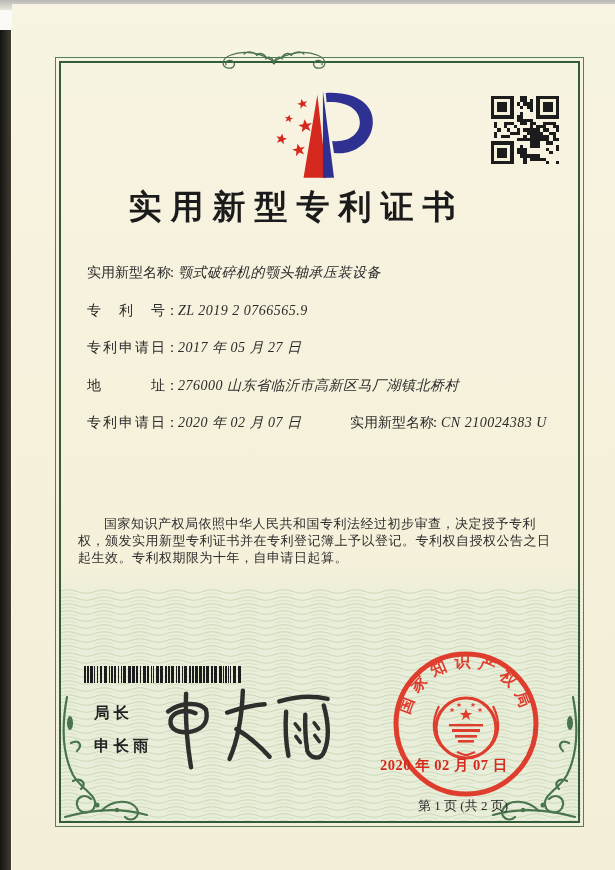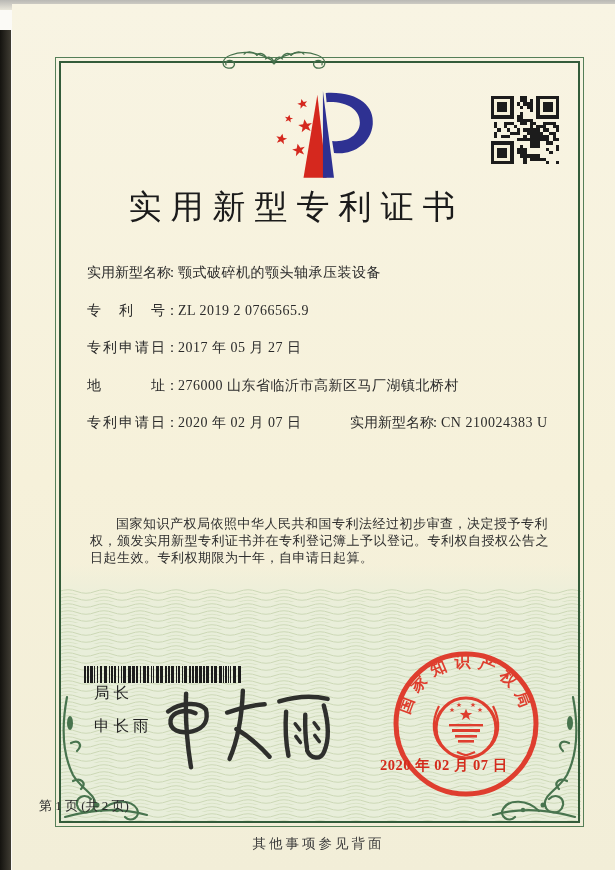--- a/index.html
+++ b/index.html
@@ -17,38 +17,38 @@
   .panel svg{left:0;top:24px;width:522px;height:234px;}
   
   .frame{left:43px;top:53px;width:527px;height:768px;border:1.5px solid #557f58;z-index:2;pointer-events:none;}
   .frame::after{content:'';position:absolute;inset:3px;border:2.5px solid #335c3a;}
   .ornament{z-index:3;pointer-events:none;}
   .content{z-index:4;color:#262626;}
   .cert-no{left:61px;top:95px;font-size:15px;letter-spacing:2px;color:#3a3a3a;}
   .logo{left:250px;top:80px;width:120px;height:100px;}
   .qr{left:479px;top:92px;width:68px;height:68px;}
   .title{left:43px;top:181px;width:483px;text-align:center;font-size:33px;
-    font-weight:400;letter-spacing:9px;color:#1b1b1b;}
+    font-weight:700;letter-spacing:9px;color:#1b1b1b;}
   .fields{left:75px;top:258px;width:480px;font-size:14px;color:#2b2b2b;}
   .fields .row{position:static;display:block;margin-bottom:15.5px;line-height:22px;white-space:nowrap;}
   .fields .lbl{position:static;display:inline-block;width:78px;text-align:justify;text-align-last:justify;}
   .fields .colon{position:static;display:inline-block;width:13px;}
-  .fields .val{position:static;display:inline-block;letter-spacing:.5px;}
+  .fields .val{position:static;display:inline-block;letter-spacing:.5px;font-style:italic;}
   .fields .val-fixed{width:172px;}
   .paras{left:62px;top:511px;width:478px;font-size:13px;line-height:17px;
     color:#2e2e2e;letter-spacing:.5px;}
-  .paras p{position:static;margin:0 0 5px 16px;text-indent:2em;}
+  .paras p{position:static;margin:0 0 5px 4px;text-indent:2em;}
   .barcode{left:72px;top:662px;width:164px;height:17px;display:flex;align-items:stretch;}
   .barcode i{position:static;display:block;background:#1c1c1c;height:100%;}
-  .signer{left:82px;top:672px;font-size:15.5px;line-height:33px;letter-spacing:4px;color:#222;}
+  .signer{left:82px;top:692px;font-size:15.5px;line-height:33px;letter-spacing:4px;color:#222;font-weight:bold;}
   .signature{left:138px;top:670px;width:200px;height:98px;z-index:4;}
   .seal{left:357px;top:640px;width:195px;height:168px;z-index:5;opacity:.95;}
   .seal-date{left:368px;top:752px;font-size:14.5px;font-weight:700;color:#d42b1c;
     letter-spacing:.5px;z-index:6;}
-  .page-ind{left:27px;top:793px;width:456px;text-align:left;font-size:13px;color:#2a2a2a;z-index:4;}
+  .page-ind{left:40px;top:793px;width:456px;text-align:right;font-size:13px;color:#2a2a2a;z-index:4;}
   .back-note{left:43px;top:831px;width:527px;text-align:center;font-size:13.5px;
     letter-spacing:3px;color:#3a3a3a;z-index:4;}
 </style>
 </head>
 <body>
 
 <svg width="0" height="0" style="position:absolute">
   <defs>
     <path id="star" d="M0,-10 L2.9,-3.1 10,-3.1 4.2,1.2 6.5,8.1 0,3.8 -6.5,8.1 -4.2,1.2 -10,-3.1 -2.9,-3.1 Z"></path>
     <pattern id="wv" width="36" height="7" patternUnits="userSpaceOnUse">
@@ -359,15 +359,14 @@
       <rect x="-11" y="7" width="22" height="2.6" stroke="none"></rect>
       <rect x="-8" y="12" width="16" height="2.6" stroke="none"></rect>
       <path d="M-27,-22 C-35,-6 -34,10 -22,21" fill="none" stroke-width="2.2"></path>
       <path d="M27,-22 C35,-6 34,10 22,21" fill="none" stroke-width="2.2"></path>
       <path d="M-9,24 C0,28 0,28 9,24" fill="none" stroke-width="2.2"></path>
     </g>
   </svg>
   <div class="seal-date">2020 年 02 月 07 日</div>
 
   <div class="content page-ind">第 1 页 (共 2 页)</div>
-  <div class="content back-note">其他事项参见背面</div>
 
 </div>
 
 </body></html>

